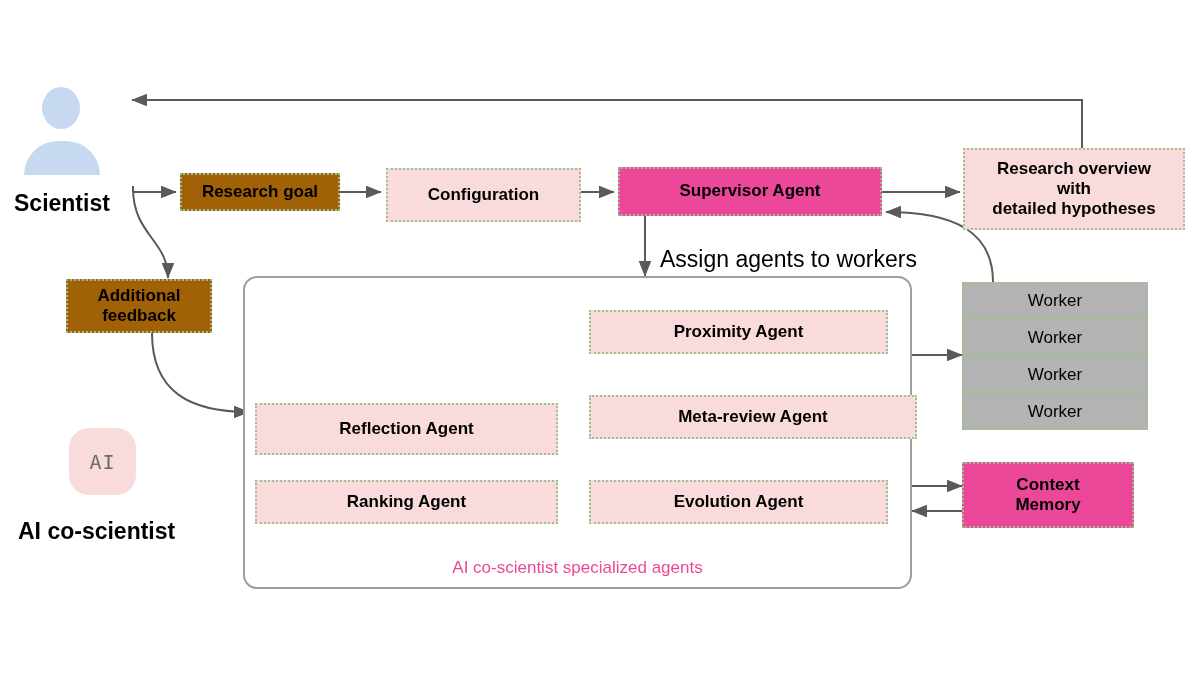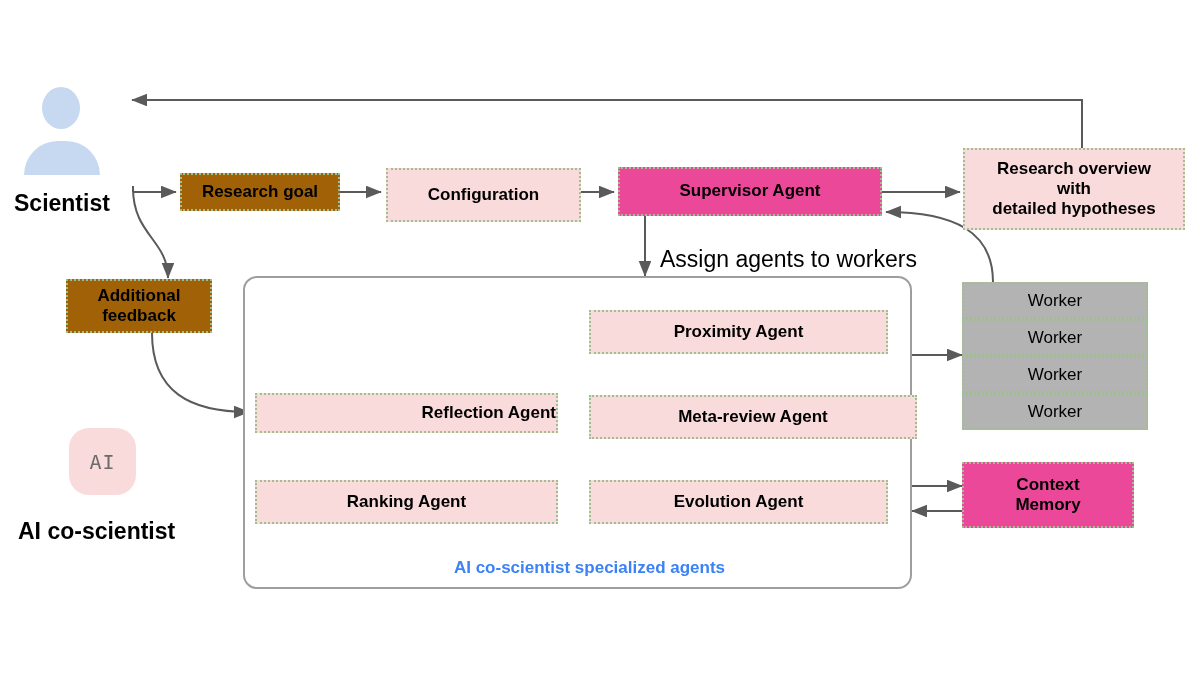--- a/index.html
+++ b/index.html
@@ -39,23 +39,22 @@
   .panel {
     position: absolute;
     box-sizing: border-box;
     border: 2px solid #9e9e9e;
     border-radius: 14px;
     background: #ffffff;
   }
   .panel-label {
     position: absolute;
     text-align: center;
-    font-weight: bold;
-    color: #3b82f6;
-    padding-left: 12px;
+    font-weight: normal;
+    color: #ec4899;
   }
   .plain-label {
     position: absolute;
     color: #000000;
   }
   .big-label {
     position: absolute;
     font-weight: bold;
     color: #000000;
   }
@@ -195,21 +194,21 @@
   </div>
 
   <div class="plain-label" style="left:660px; top:237px; font-size:23px;margin-top:9px;">Assign agents to workers</div>
 
   <div class="panel" style="left:243px; top:276px; width:669px; height:313px;"></div>
 
   <div class="box pink" style="left:589px; top:310px; width:299px; height:44px; font-size:17px;">
     <span>Proximity  Agent</span>
   </div>
 
-  <div class="box pink" style="left:255px; top:393px; width:303px; height:40px; font-size:17px;justify-content:flex-end;">
+  <div class="box pink" style="left:255px; top:403px; width:303px; height:52px; font-size:17px;">
     <span>Reflection Agent</span>
   </div>
   <div class="box pink" style="left:589px; top:395px; width:328px; height:44px; font-size:17px;">
     <span>Meta-review Agent</span>
   </div>
 
   <div class="box pink" style="left:255px; top:480px; width:303px; height:44px; font-size:17px;">
     <span>Ranking Agent</span>
   </div>
   <div class="box pink" style="left:589px; top:480px; width:299px; height:44px; font-size:17px;">

